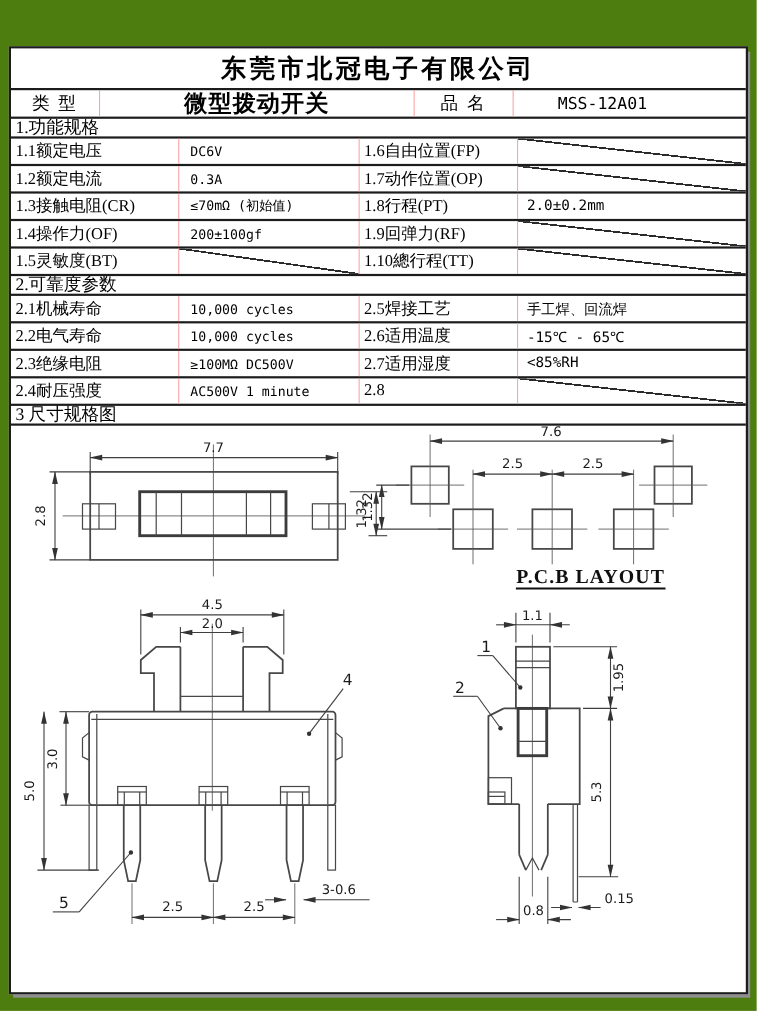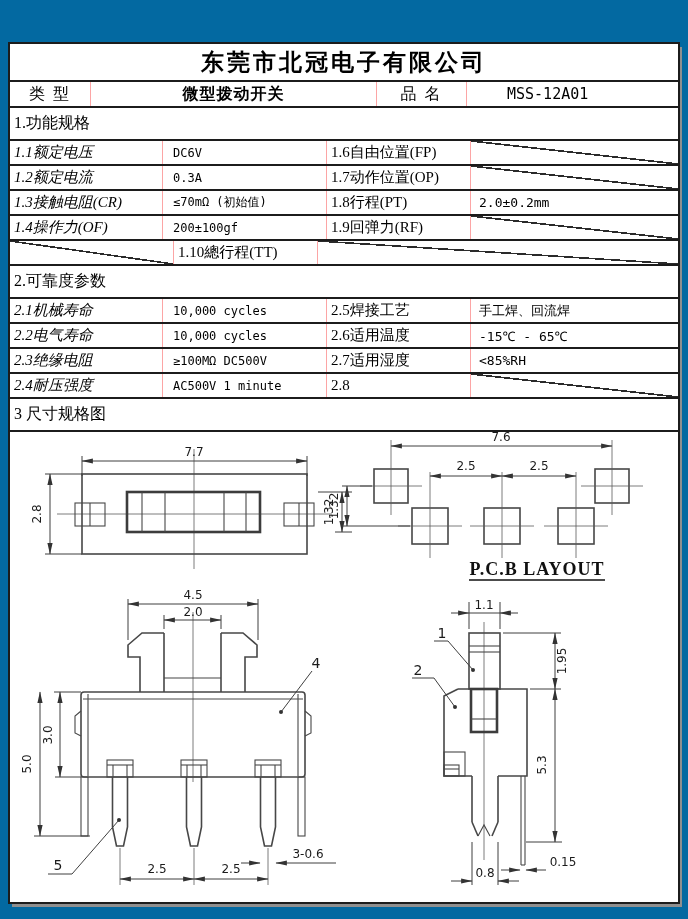--- a/index.html
+++ b/index.html
@@ -1,35 +1,35 @@
 <!DOCTYPE html>
 <html><head>
 <meta charset="utf-8">
 <style>
   html,body{margin:0;padding:0;background:#ffffff;}
-  .stage{position:relative;width:688px;height:919px;background:#0369a1;overflow:hidden;
+  .stage{position:relative;width:688px;height:919px;background:#4d7c0f;overflow:hidden;
          font-family:"Liberation Serif","DejaVu Serif",serif;color:#000;}
   .sheet{position:absolute;left:8px;top:42px;width:668px;height:858px;
          border:2px solid #1c1c1c;background:#fff;box-shadow:3px 4px 0 -1px #8f8f8f;}
   .row{display:flex;border-bottom:2px solid #1c1c1c;box-sizing:border-box;align-items:stretch;}
   .cell{box-sizing:border-box;display:flex;align-items:center;overflow:hidden;white-space:nowrap;}
   .bR{border-right:1px solid #fca5a5;}
   .company{height:38px;justify-content:center;align-items:center;display:flex;}
   .company span{font-family:"Liberation Sans","DejaVu Sans",sans-serif;font-weight:700;
                 font-size:23px;letter-spacing:3px;}
   .typerow{height:26px;}
   .t1{width:81px;justify-content:center;font-size:16px;letter-spacing:2px;}
-  .t2{width:286px;justify-content:center;font-weight:700;font-size:16px;letter-spacing:1px;
+  .t2{width:286px;justify-content:center;font-weight:700;font-size:21px;letter-spacing:1px;
       font-family:"Liberation Sans","DejaVu Sans",sans-serif;}
   .t3{width:90px;justify-content:center;font-size:16px;letter-spacing:2px;}
   .t4{flex:1;padding-left:40px;font-family:"DejaVu Sans Mono","Liberation Mono",monospace;font-size:15px;}
-  .sec{height:33px;display:flex;align-items:center;padding-left:4px;font-size:16px;
+  .sec{height:18px;display:flex;align-items:center;padding-left:4px;font-size:16px;
        border-bottom:2px solid #1c1c1c;box-sizing:border-box;}
   .r{height:25px;}
-  .lc{width:153px;padding-left:4px;font-size:15px;font-style:italic;}
+  .lc{width:153px;padding-left:4px;font-size:15px;}
   .vc{width:164px;padding-left:10px;font-family:"DejaVu Sans Mono","Liberation Mono",monospace;font-size:12px;}
   .lc2{width:144px;padding-left:4px;font-size:15px;}
   .vc2{flex:1;padding-left:8px;font-family:"DejaVu Sans Mono","Liberation Mono",monospace;font-size:13px;}
   .diag{background:linear-gradient(to top right,rgba(0,0,0,0) calc(50% - 0.8px),
         #2a2a2a calc(50% - 0.8px),#2a2a2a calc(50% + 0.8px),rgba(0,0,0,0) calc(50% + 0.8px));}
   .drawarea{position:relative;height:492px;}
   
   .ol{fill:none;stroke:#474747;stroke-width:1.6;}
   .o1{fill:none;stroke:#474747;stroke-width:1.1;}
   .thk{fill:none;stroke:#3c3c3c;stroke-width:2.6;}
@@ -76,20 +76,21 @@
     <div class="cell lc2 bR">1.8行程(PT)</div>
     <div class="cell vc2">2.0±0.2mm</div>
   </div>
   <div class="row r">
     <div class="cell lc bR">1.4操作力(OF)</div>
     <div class="cell vc bR">200±100gf</div>
     <div class="cell lc2 bR">1.9回弹力(RF)</div>
     <div class="cell vc2 diag"></div>
   </div>
   <div class="row r">
+    <div class="cell lc bR">1.5灵敏度(BT)</div>
     <div class="cell vc bR diag"></div>
     <div class="cell lc2 bR">1.10總行程(TT)</div>
     <div class="cell vc2 diag"></div>
   </div>
 
   <div class="sec">2.可靠度参数</div>
 
   <div class="row r">
     <div class="cell lc bR">2.1机械寿命</div>
     <div class="cell vc bR">10,000 cycles</div>

